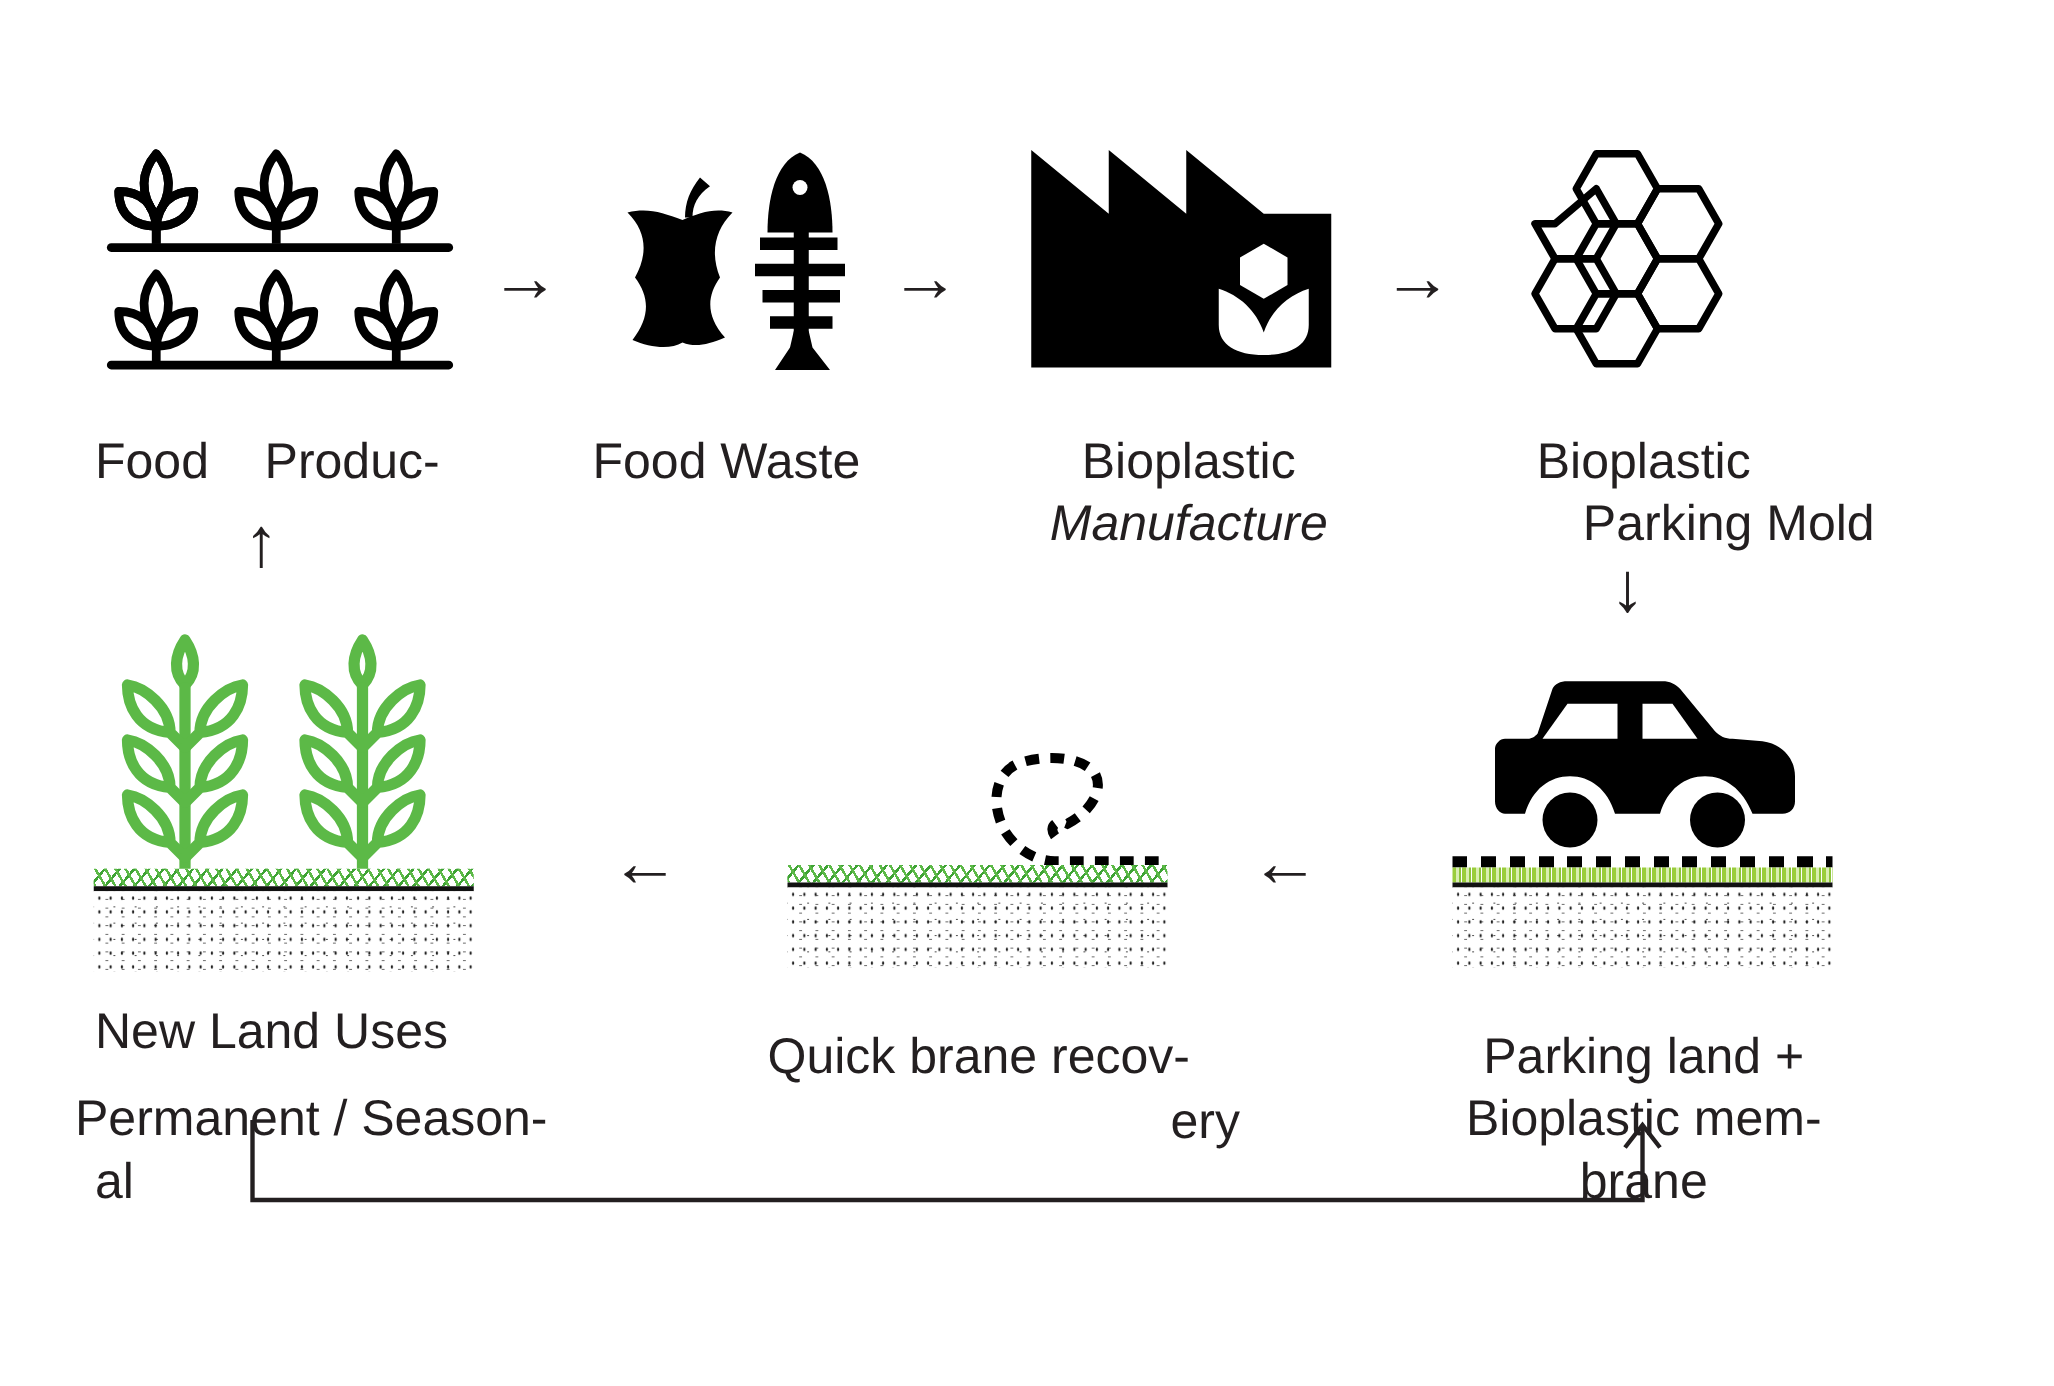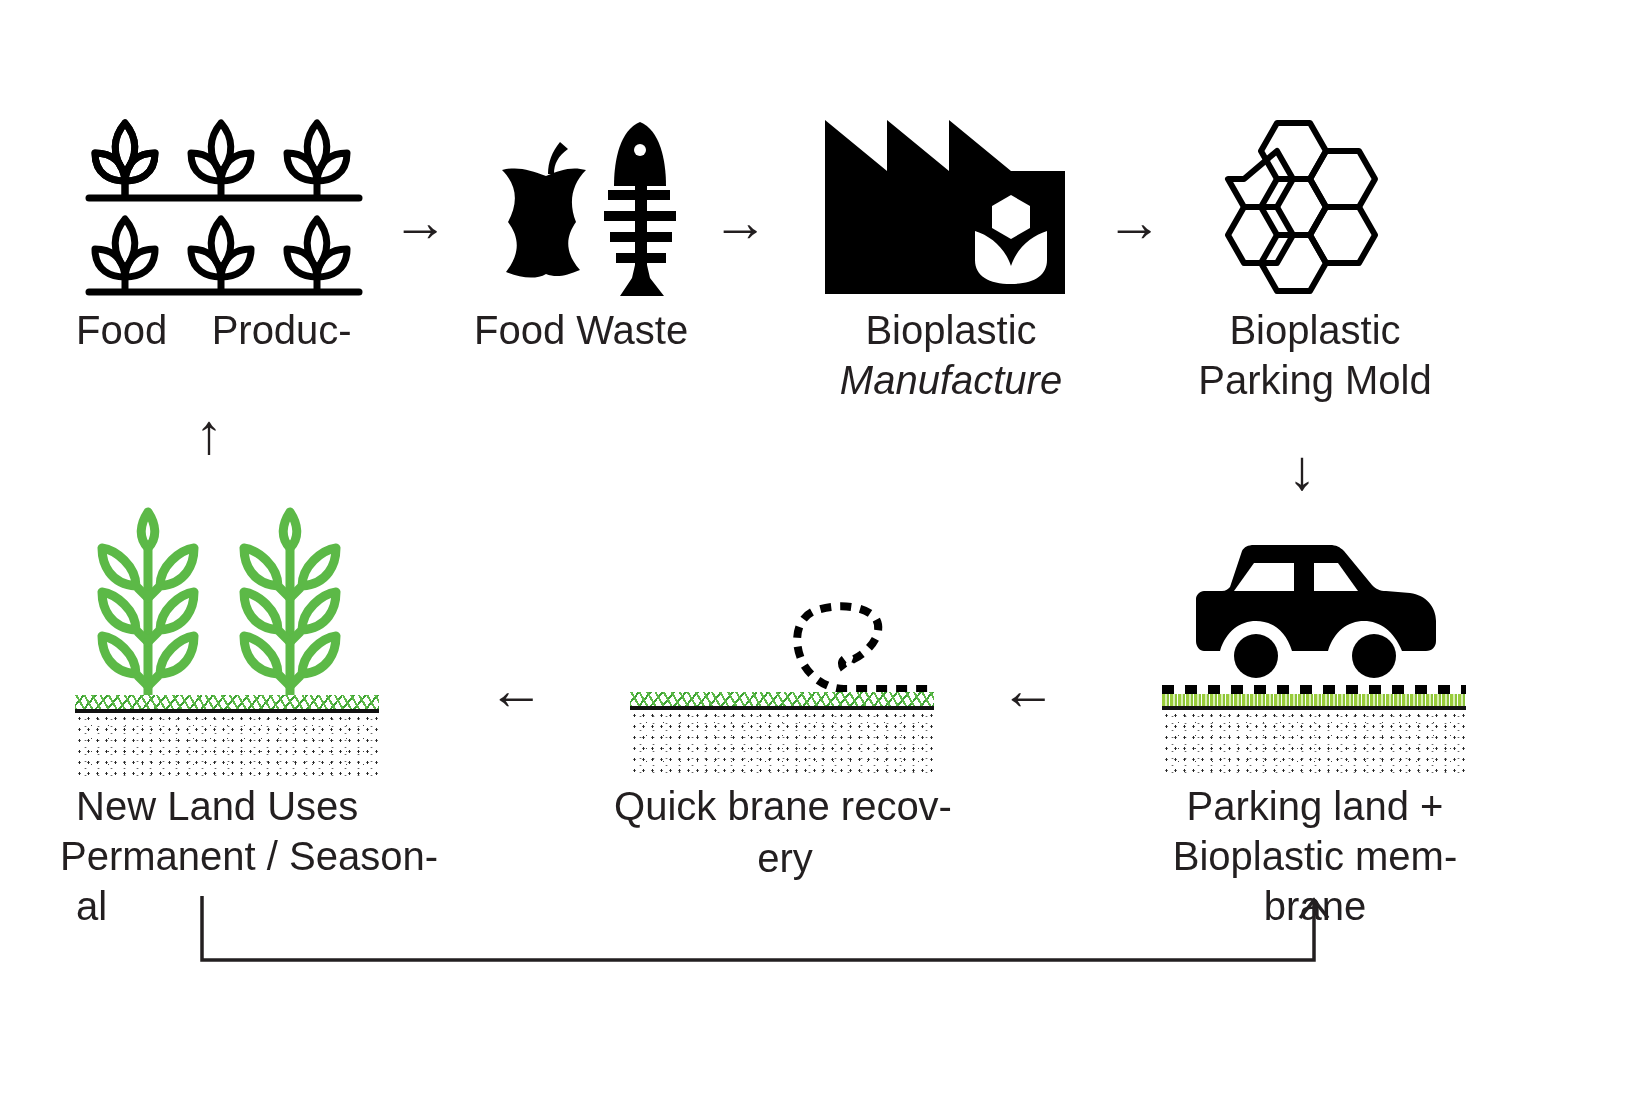--- a/index.html
+++ b/index.html
@@ -1,18 +1,18 @@
 <!DOCTYPE html>
 <html><head>
 <meta charset="utf-8">
 <style>
   html, body { margin:0; padding:0; background:#ffffff; }
   body { width:1643px; height:1109px; position:relative; overflow:hidden;
          font-family:"Liberation Sans", "DejaVu Sans", sans-serif; color:#231f20; }
-  .label { position:absolute; font-size:40px; line-height:52px; color:#231f20; white-space:pre; }
+  .label { position:absolute; font-size:40px; line-height:52px; color:#231f20; white-space:pre;margin-top:39px; }
   .center { text-align:center; }
   .arrow { position:absolute; font-size:56px; line-height:56px; color:#231f20; }
   svg { position:absolute; overflow:visible; }
   .soil { position:absolute;
     background-color:#fff;
     background-image:
       radial-gradient(#222 0.9px, transparent 1.2px),
       radial-gradient(#666 0.8px, transparent 1.1px),
       radial-gradient(#444 0.7px, transparent 1px);
     background-size: 9px 11px, 13px 7px, 17px 13px;
@@ -92,21 +92,21 @@
     <polygon points="52,3 85,3 101,31 85,59 52,59 36,31"></polygon>
     <polygon points="3,59 36,31 52,59 36,87 3,87 -13,59" transform="translate(16,0)"></polygon>
     <polygon points="101,31 134,31 150,59 134,87 101,87 85,59"></polygon>
     <polygon points="52,59 85,59 101,87 85,115 52,115 36,87"></polygon>
     <polygon points="3,87 36,87 52,115 36,143 3,143 -13,115" transform="translate(16,0)"></polygon>
     <polygon points="101,87 134,87 150,115 134,143 101,143 85,115"></polygon>
     <polygon points="52,115 85,115 101,143 85,171 52,171 36,143"></polygon>
   </g>
 </svg>
 <div class="label center" style="left:1180px;top:304px;width:270px;">Bioplastic</div>
-<div class="label center" style="left:1180px;top:354px;width:270px;">Parking Mold</div>
+<div class="label center" style="left:1248px;top:354px;width:270px;">Parking Mold</div>
 
 <div class="arrow" style="left:1288px;top:442px;">↓</div>
 
 <svg style="left:1196px;top:543px;" width="242" height="138" viewBox="0 0 242 138">
   <path fill="#000" d="M58 2 L134 2 C140 2 144 4 148 8 L176 42 C180 46 184 48 190 48 L214 50 C230 52 240 64 240 78 L240 98 C240 104 236 108 230 108 L206 108 C198 88 184 78 168 78 C152 78 138 88 132 108 L96 108 C90 88 76 78 60 78 C44 78 30 88 24 108 L8 108 C4 108 0 104 0 98 L0 56 C0 52 4 48 8 48 L26 48 C30 48 32 46 34 44 L46 8 C48 4 52 2 58 2 Z"></path>
   <path fill="#fff" d="M58 20 L98 20 L98 48 L38 48 Z"></path>
   <path fill="#fff" d="M118 20 L142 20 L162 48 L118 48 Z"></path>
   <circle cx="60" cy="113" r="22" fill="#000"></circle>
   <circle cx="178" cy="113" r="22" fill="#000"></circle>
 </svg>
@@ -120,41 +120,41 @@
 
 <div class="arrow" style="left:1000px;top:662px;">←</div>
 
 <svg style="left:792px;top:603px;" width="145" height="92" viewBox="0 0 145 92">
   <path fill="none" stroke="#000" stroke-width="8" stroke-dasharray="11 9" d="M52 66 C46 58 54 52 62 56 C78 48 92 30 84 16 C74 2 44 0 22 8 C4 16 0 40 12 62 C22 78 38 86 52 86 L142 86"></path>
 </svg>
 <div class="grass" style="left:630px;top:692px;width:304px;height:14px;"></div>
 <div class="blackline" style="left:630px;top:706px;width:304px;height:4px;"></div>
 <div class="soil" style="left:630px;top:710px;width:304px;height:64px;"></div>
 <div class="label center" style="left:598px;top:780px;width:370px;">Quick brane recov-</div>
-<div class="label center" style="left:600px;top:832px;width:370px;">ery</div>
+<div class="label center" style="left:622px;top:832px;width:370px;text-align:right;">ery</div>
 
 <div class="arrow" style="left:488px;top:662px;">←</div>
 
 <svg style="left:96px;top:506px;" width="250" height="190" viewBox="0 0 250 190">
   <g id="plant" fill="none" stroke="#5cb947" stroke-width="9" stroke-linejoin="round" stroke-linecap="round">
     <path d="M52 6 C44 18 42 32 52 42 C62 32 60 18 52 6 Z"></path>
     <line x1="52" y1="44" x2="52" y2="190"></line>
     <path d="M52 92 L40 80 C40 60 20 44 6 42 C6 58 14 78 40 80"></path>
     <path d="M52 92 L64 80 C64 60 84 44 98 42 C98 58 90 78 64 80"></path>
     <path d="M52 136 L40 124 C40 104 20 88 6 86 C6 102 14 122 40 124"></path>
     <path d="M52 136 L64 124 C64 104 84 88 98 86 C98 102 90 122 64 124"></path>
     <path d="M52 180 L40 168 C40 148 20 132 6 130 C6 146 14 166 40 168"></path>
     <path d="M52 180 L64 168 C64 148 84 132 98 130 C98 146 90 166 64 168"></path>
   </g>
   <use href="#plant" x="142" y="0"></use>
 </svg>
 <div class="grass" style="left:75px;top:695px;width:304px;height:14px;"></div>
 <div class="blackline" style="left:75px;top:709px;width:304px;height:4px;"></div>
 <div class="soil" style="left:75px;top:713px;width:304px;height:64px;"></div>
-<div class="label" style="left:76px;top:780px;">New Land Uses</div>
+<div class="label" style="left:76px;top:760px;">New Land Uses</div>
 <div class="label" style="left:60px;top:830px;">Permanent / Season-</div>
 <div class="label" style="left:76px;top:880px;">al</div>
 
 <div class="arrow" style="left:195px;top:406px;">↑</div>
 
 <svg style="left:0;top:0;" width="1643" height="1109" viewBox="0 0 1643 1109">
   <polyline points="202,896 202,960 1314,960 1314,902" fill="none" stroke="#231f20" stroke-width="3.5"></polyline>
   <polyline points="1300,918 1314,900 1328,918" fill="none" stroke="#231f20" stroke-width="3.5"></polyline>
 </svg>
 

